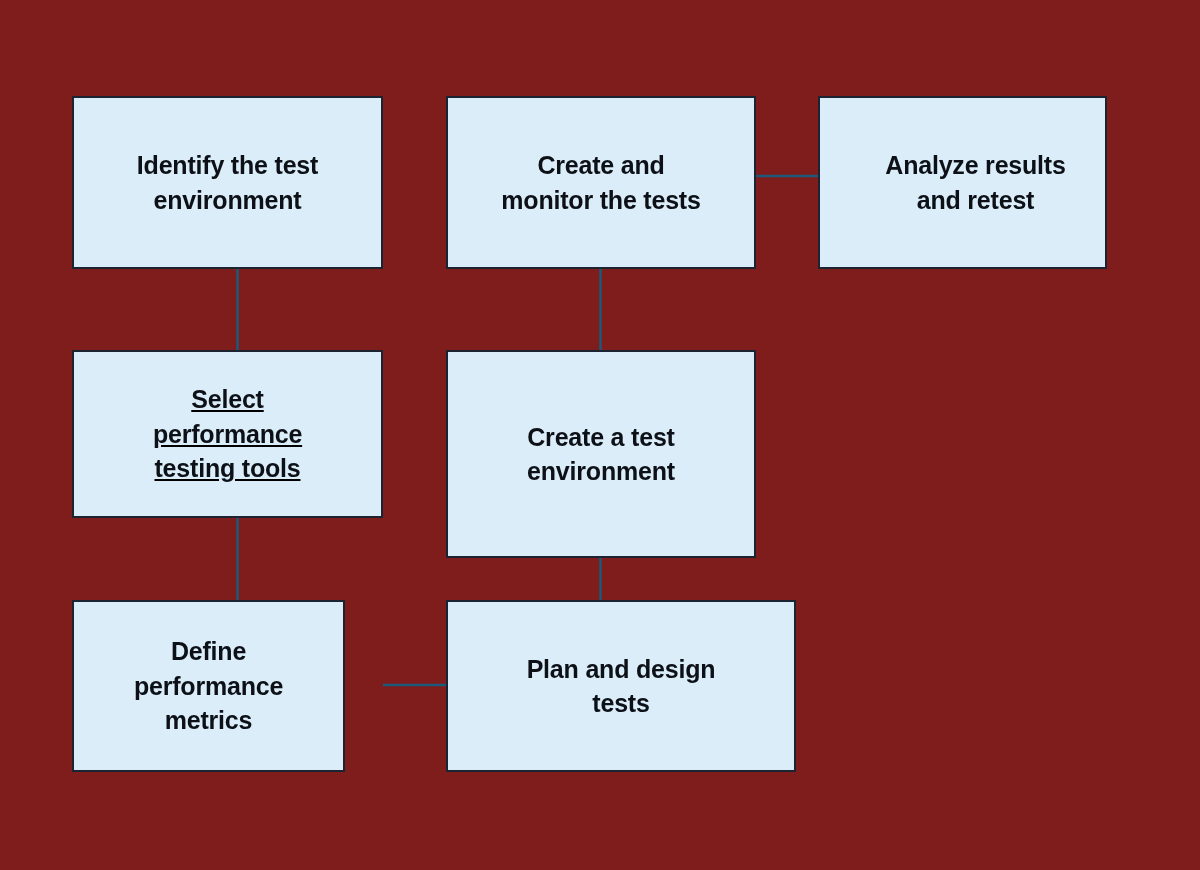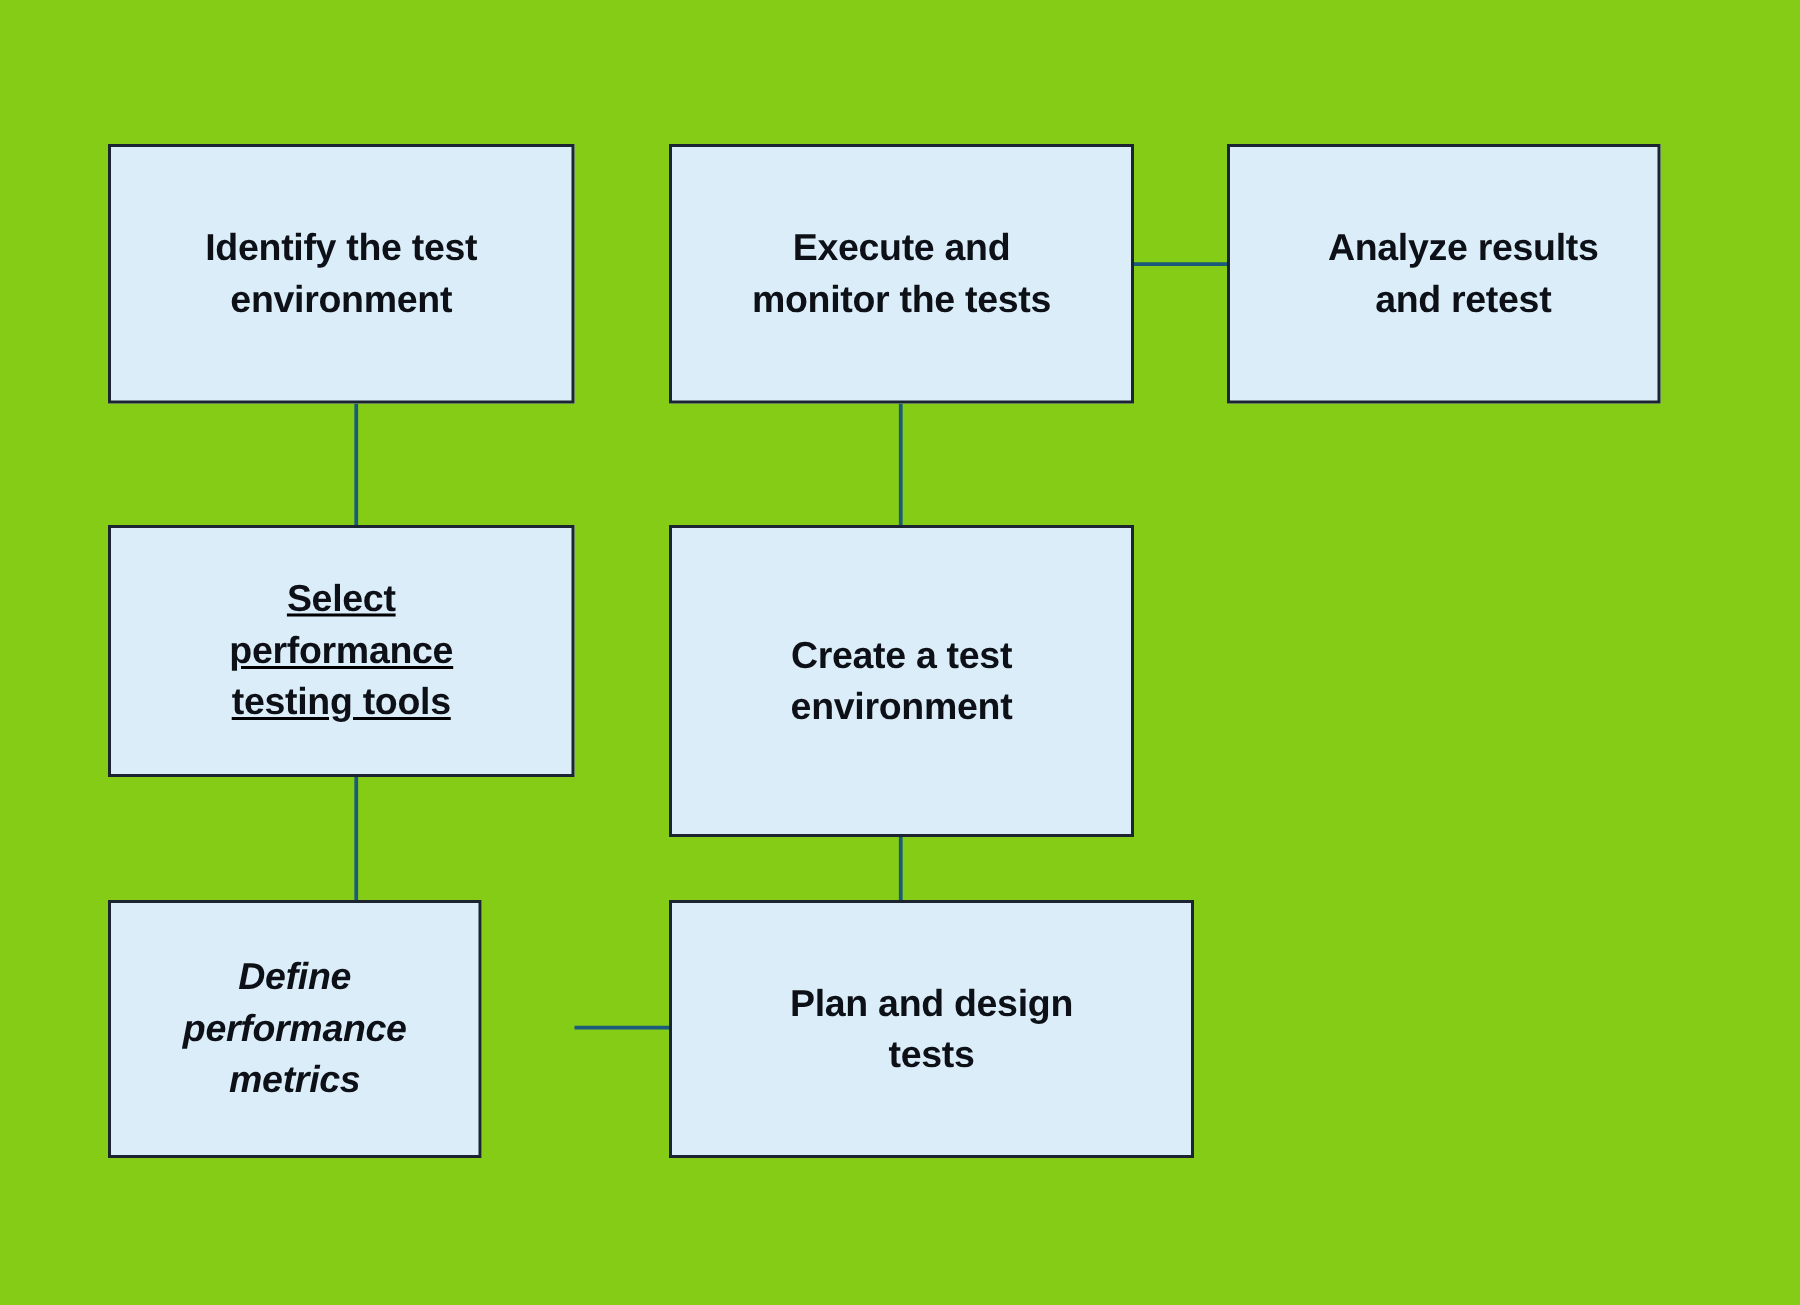--- a/index.html
+++ b/index.html
@@ -12,21 +12,21 @@
     height: 870px;
     background: #42b4e6;
     font-family: "Liberation Sans", sans-serif;
     overflow: hidden;
   }
 
   #canvas {
     position: relative;
     width: 1200px;
     height: 870px;
-    background: #84cc16;
+    background: #7f1d1d;
   }
 
   .connector-layer {
     position: absolute;
     left: 0;
     top: 0;
     width: 1200px;
     height: 870px;
     pointer-events: none;
   }
@@ -57,21 +57,21 @@
   
   #node-identify-test-environment { left: 72px;  top: 96px;  width: 311px; height: 173px; }
   #node-execute-monitor-tests     { left: 446px; top: 96px;  width: 310px; height: 173px; }
   #node-analyze-results-retest    { left: 818px; top: 96px;  width: 289px; height: 173px; padding-left: 40px; }
 
   
   #node-select-performance-tools  { left: 72px;  top: 350px; width: 311px; height: 168px; text-decoration: underline; }
   #node-create-test-environment   { left: 446px; top: 350px; width: 310px; height: 208px; }
 
   
-  #node-define-performance-metrics{ left: 72px;  top: 600px; width: 249px; height: 172px; font-style: italic; }
+  #node-define-performance-metrics{ left: 72px;  top: 600px; width: 273px; height: 172px; }
   #node-plan-design-tests         { left: 446px; top: 600px; width: 350px; height: 172px; }
 </style>
 </head>
 <body>
 
 <div id="canvas">
 
   <svg class="connector-layer" width="1200" height="870" viewBox="0 0 1200 870" xmlns="http://www.w3.org/2000/svg">
 
     <line x1="237.5" y1="269" x2="237.5" y2="350" stroke="#1b5a7a" stroke-width="2.5"></line>
@@ -86,21 +86,21 @@
 
     <line x1="756" y1="176" x2="818" y2="176" stroke="#1b5a7a" stroke-width="2.5"></line>
   </svg>
 
   <div class="node" id="node-identify-test-environment">
     <span class="node-label">Identify the test
 environment</span>
   </div>
 
   <div class="node" id="node-execute-monitor-tests">
-    <span class="node-label">Execute and
+    <span class="node-label">Create and
 monitor the tests</span>
   </div>
 
   <div class="node" id="node-analyze-results-retest">
     <span class="node-label">Analyze results
 and retest</span>
   </div>
 
   <div class="node" id="node-select-performance-tools">
     <span class="node-label">Select

